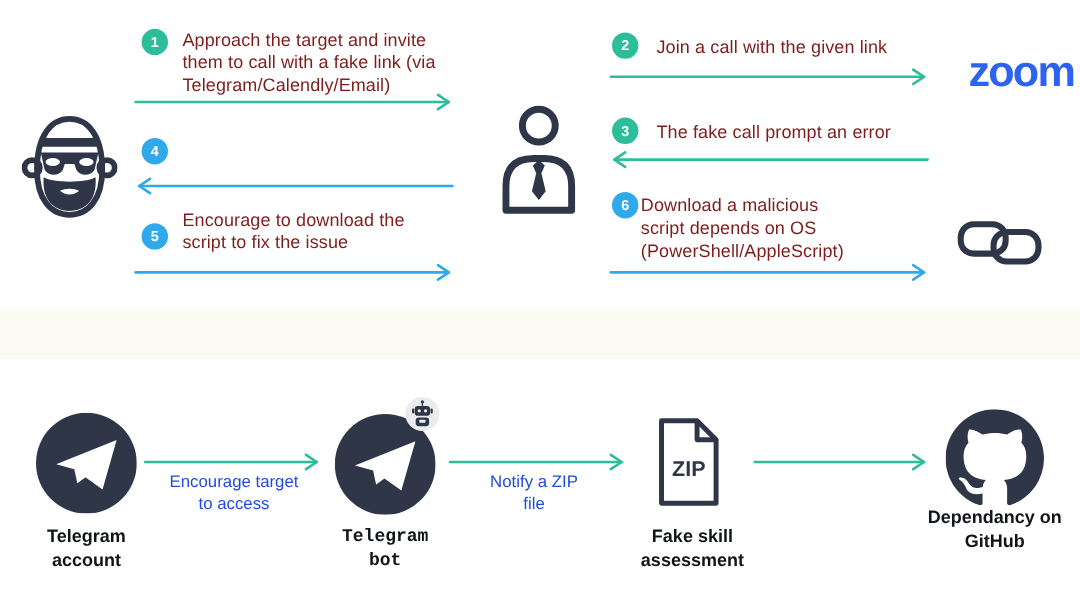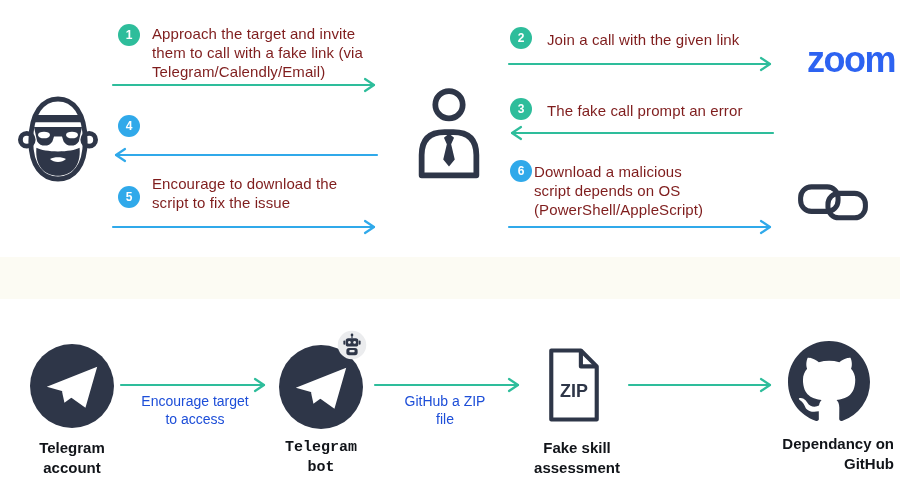--- a/index.html
+++ b/index.html
@@ -155,36 +155,36 @@
       <rect x="12.5" y="24" width="15" height="9.5" rx="3.5" class="svg-dark-fill"></rect>
       <rect x="16.5" y="26.5" width="7" height="3.2" rx="1" fill="var(--badge-bg)"></rect>
     </svg>
   </div>
   <div class="abs node-label" style="left:281px;top:438px;width:80px;font-family:Liberation Mono, monospace;">Telegram bot</div>
 
   <svg class="abs arrow arr-g" style="left:374px;top:377px;" width="148" height="16">
     <line x1="1" y1="8" x2="144" y2="8"></line>
       <polyline points="135,2 144,8 135,14"></polyline>
   </svg>
-  <div class="abs edge-label" style="left:402px;top:392px;width:86px;">GitHub a ZIP file</div>
+  <div class="abs edge-label" style="left:402px;top:392px;width:86px;">Notify a ZIP file</div>
 
   <div class="abs node-label" style="left:512px;top:438px;width:130px;">Fake skill assessment</div>
   <div class="abs" style="left:543px;top:343px;width:62px;height:84px;">
     <svg viewBox="0 0 90 110" width="62" height="84">
       <path d="M12 5 H55 L78 28 V105 H12 Z" fill="#fff" class="svg-dark-stroke" stroke-width="6" stroke-linejoin="round"></path>
       <path d="M55 5 V28 H78" class="svg-dark-stroke" stroke-width="6" stroke-linejoin="round"></path>
       <text x="45" y="72" text-anchor="middle" class="zip-label">ZIP</text>
     </svg>
   </div>
 
   <svg class="abs arrow arr-g" style="left:628px;top:377px;" width="146" height="16">
     <line x1="1" y1="8" x2="142" y2="8"></line>
       <polyline points="133,2 142,8 133,14"></polyline>
   </svg>
 
   <div class="abs" style="left:788px;top:341px;width:82px;height:82px;">
     <svg viewBox="0 0 16 16" width="82" height="82">
       <path class="svg-dark-fill" d="M8 0C3.58 0 0 3.58 0 8c0 3.54 2.29 6.53 5.47 7.59.4.07.55-.17.55-.38 0-.19-.01-.82-.01-1.49-2.01.37-2.53-.49-2.69-.94-.09-.23-.48-.94-.82-1.13-.28-.15-.68-.52-.01-.53.63-.01 1.08.58 1.23.82.72 1.21 1.87.87 2.33.66.07-.52.28-.87.51-1.07-1.78-.2-3.64-.89-3.64-3.95 0-.87.31-1.59.82-2.15-.08-.2-.36-1.02.08-2.12 0 0 .67-.21 2.2.82.64-.18 1.32-.27 2-.27s1.36.09 2 .27c1.53-1.04 2.2-.82 2.2-.82.44 1.1.16 1.92.08 2.12.51.56.82 1.27.82 2.15 0 3.07-1.87 3.75-3.65 3.95.29.25.54.73.54 1.48 0 1.07-.01 1.93-.01 2.2 0 .21.15.46.55.38A8.01 8.01 0 0 0 16 8c0-4.42-3.58-8-8-8Z"></path>
     </svg>
   </div>
-  <div class="abs node-label" style="left:764px;top:434px;width:130px;text-align:right;">Dependancy on GitHub</div>
+  <div class="abs node-label" style="left:764px;top:422px;width:130px;">Dependancy on GitHub</div>
 
 </div>
 
 </body></html>

